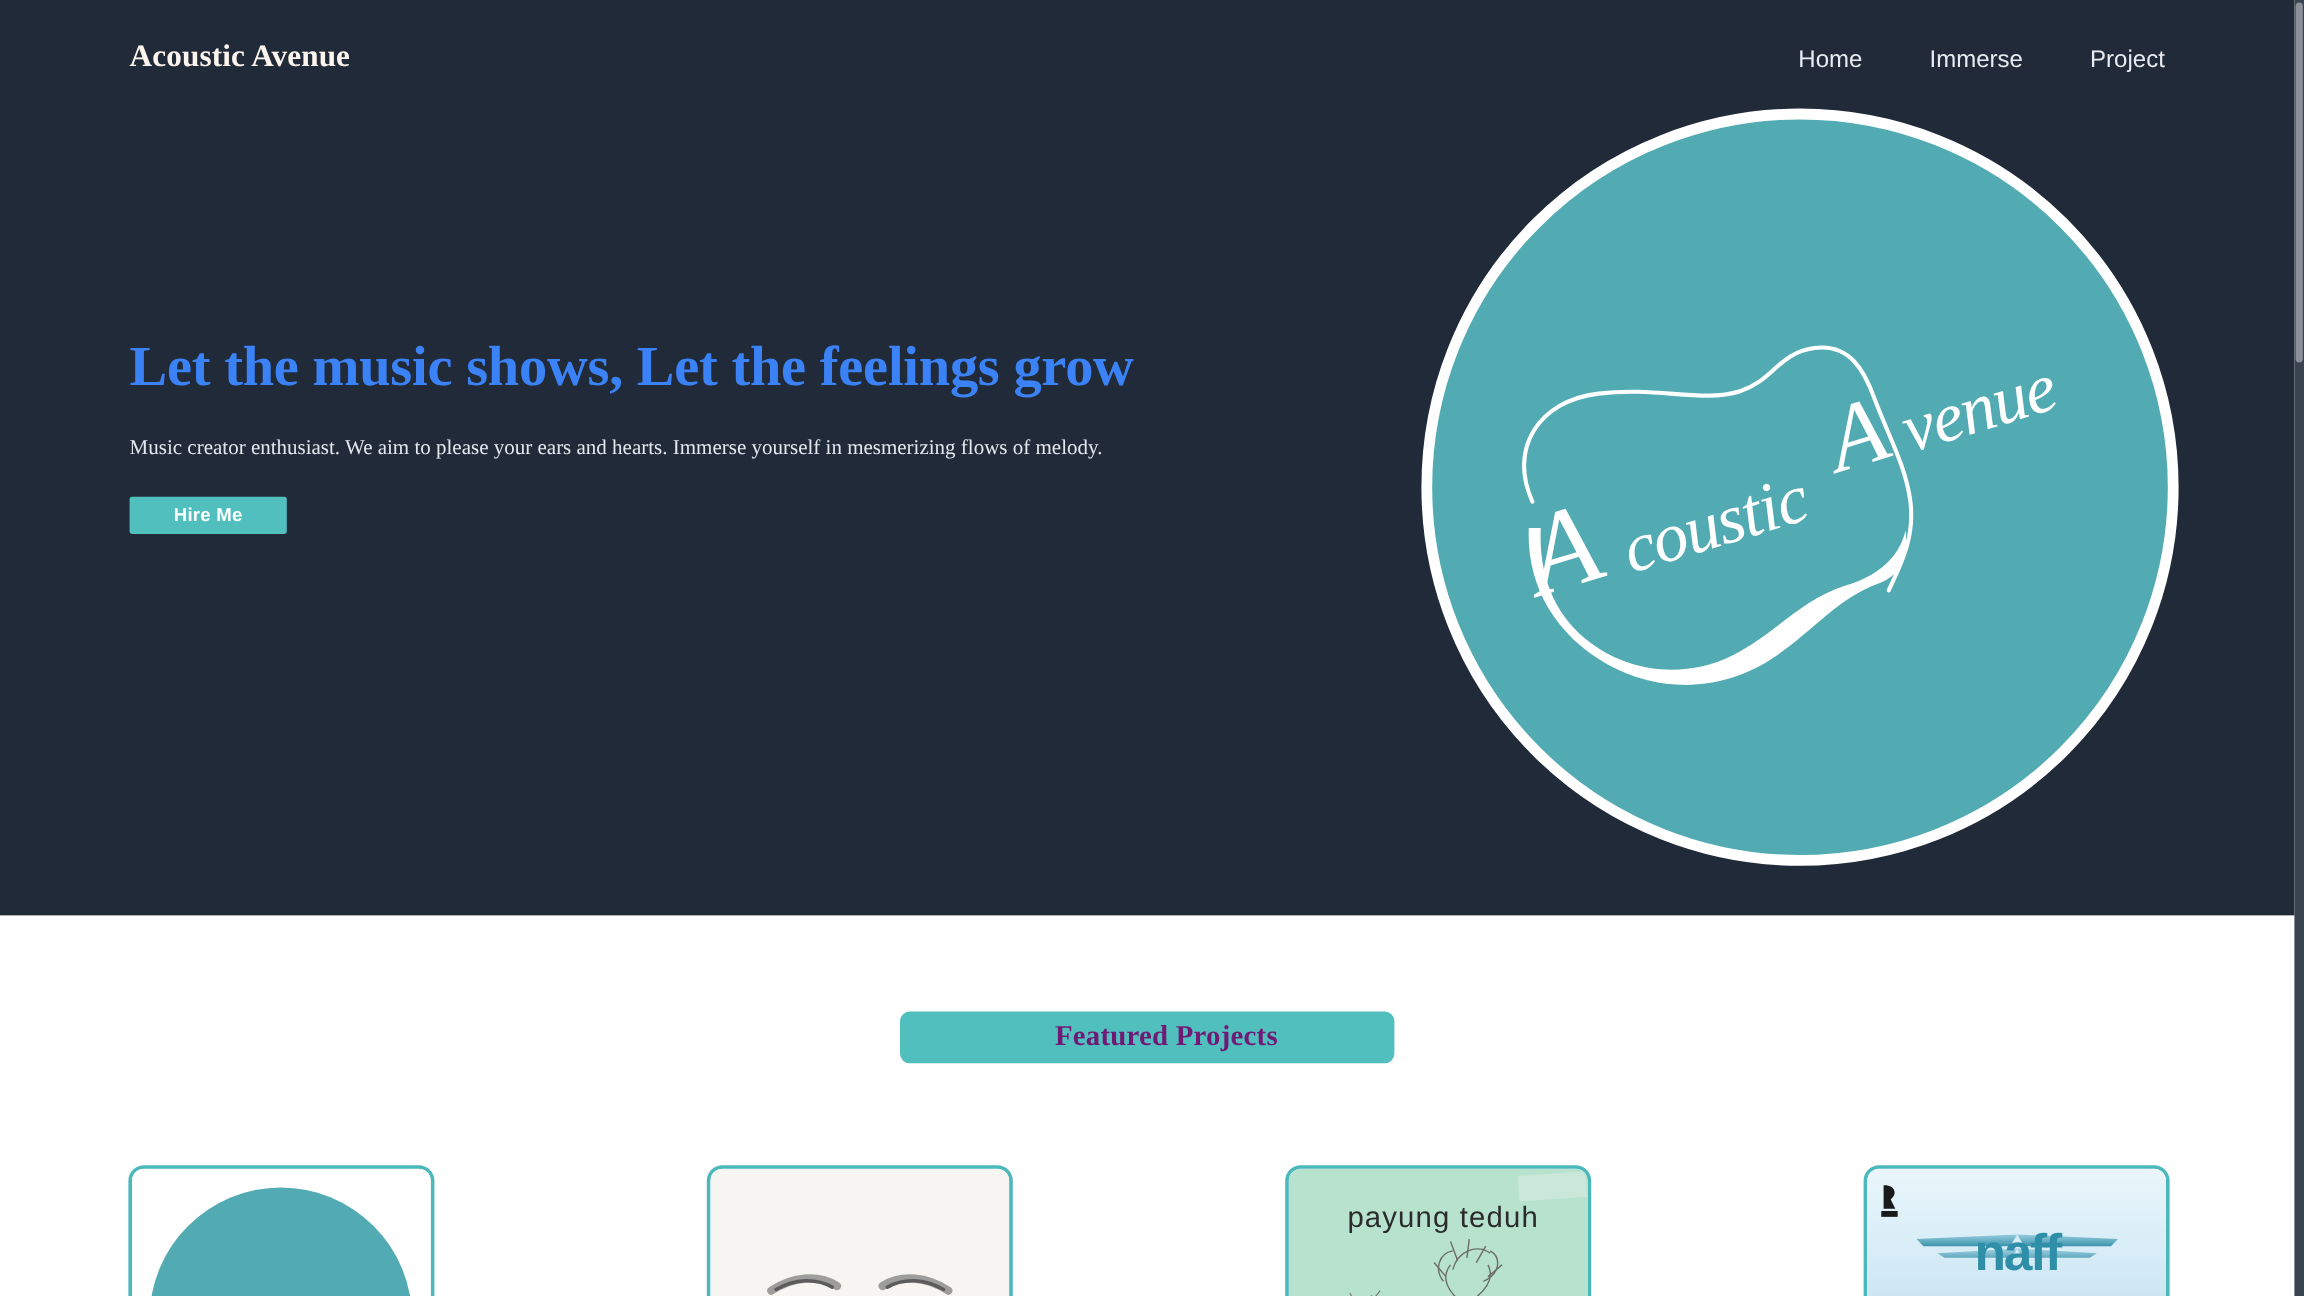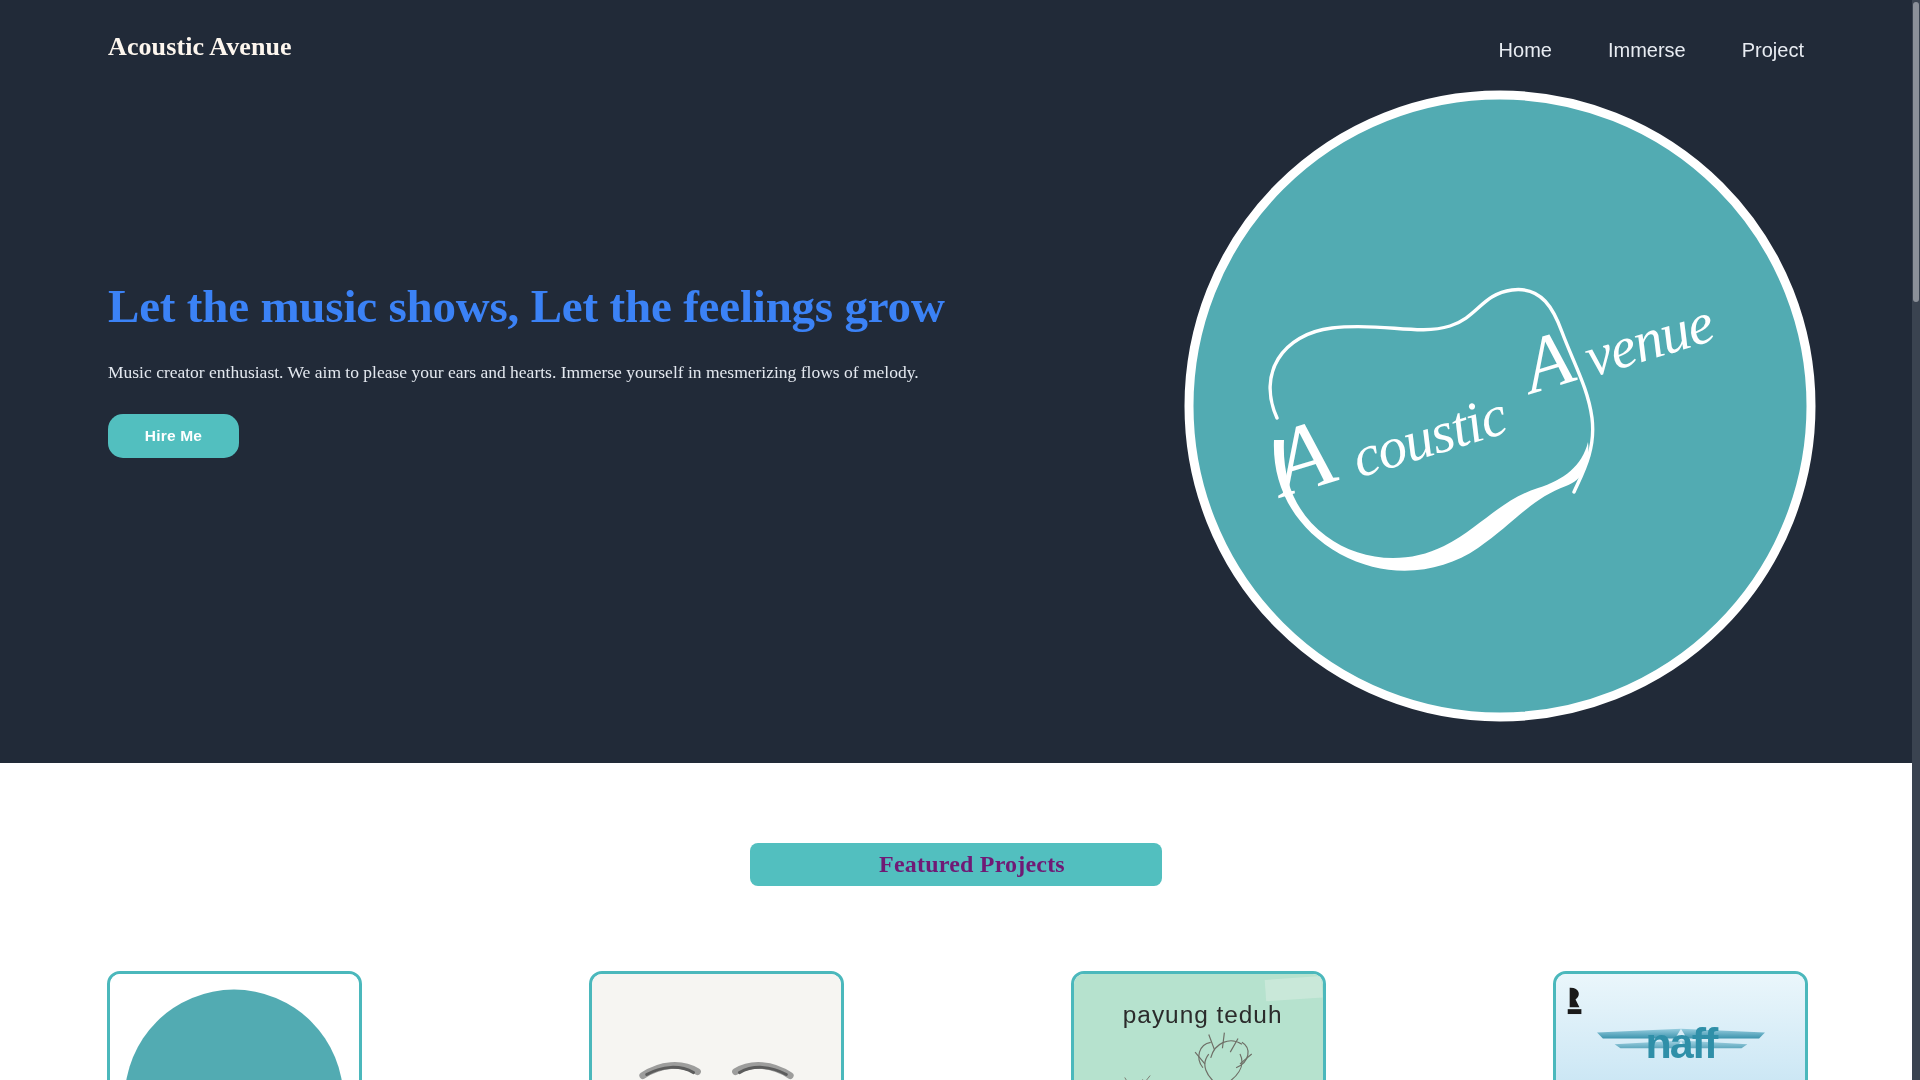--- a/index.html
+++ b/index.html
@@ -44,21 +44,21 @@
     font-weight:bold; font-size:47px; line-height:1.12;
     color:#3b82f6; letter-spacing:-.2px;
   }
   .hero-sub {
     margin-top:28px; width:895px;
     font-family:"Liberation Serif", serif;
     font-size:17.5px; line-height:1.36; color:#e3e8ef;
   }
   .hire-btn {
     margin-top:30px; display:inline-flex; align-items:center; justify-content:center;
-    width:131px; height:44px; border:none; border-radius:15px;
+    width:131px; height:31px; border:none; border-radius:2px;
     background:#52bfbf; color:#ffffff; cursor:pointer;
     font-family:"Liberation Sans", sans-serif;
     font-weight:bold; font-size:15.5px; letter-spacing:.2px;
   }
 
   
   .logo-circle {
     position:absolute; left:1182px; top:88px; width:636px; height:636px;
     z-index:10;
   }

